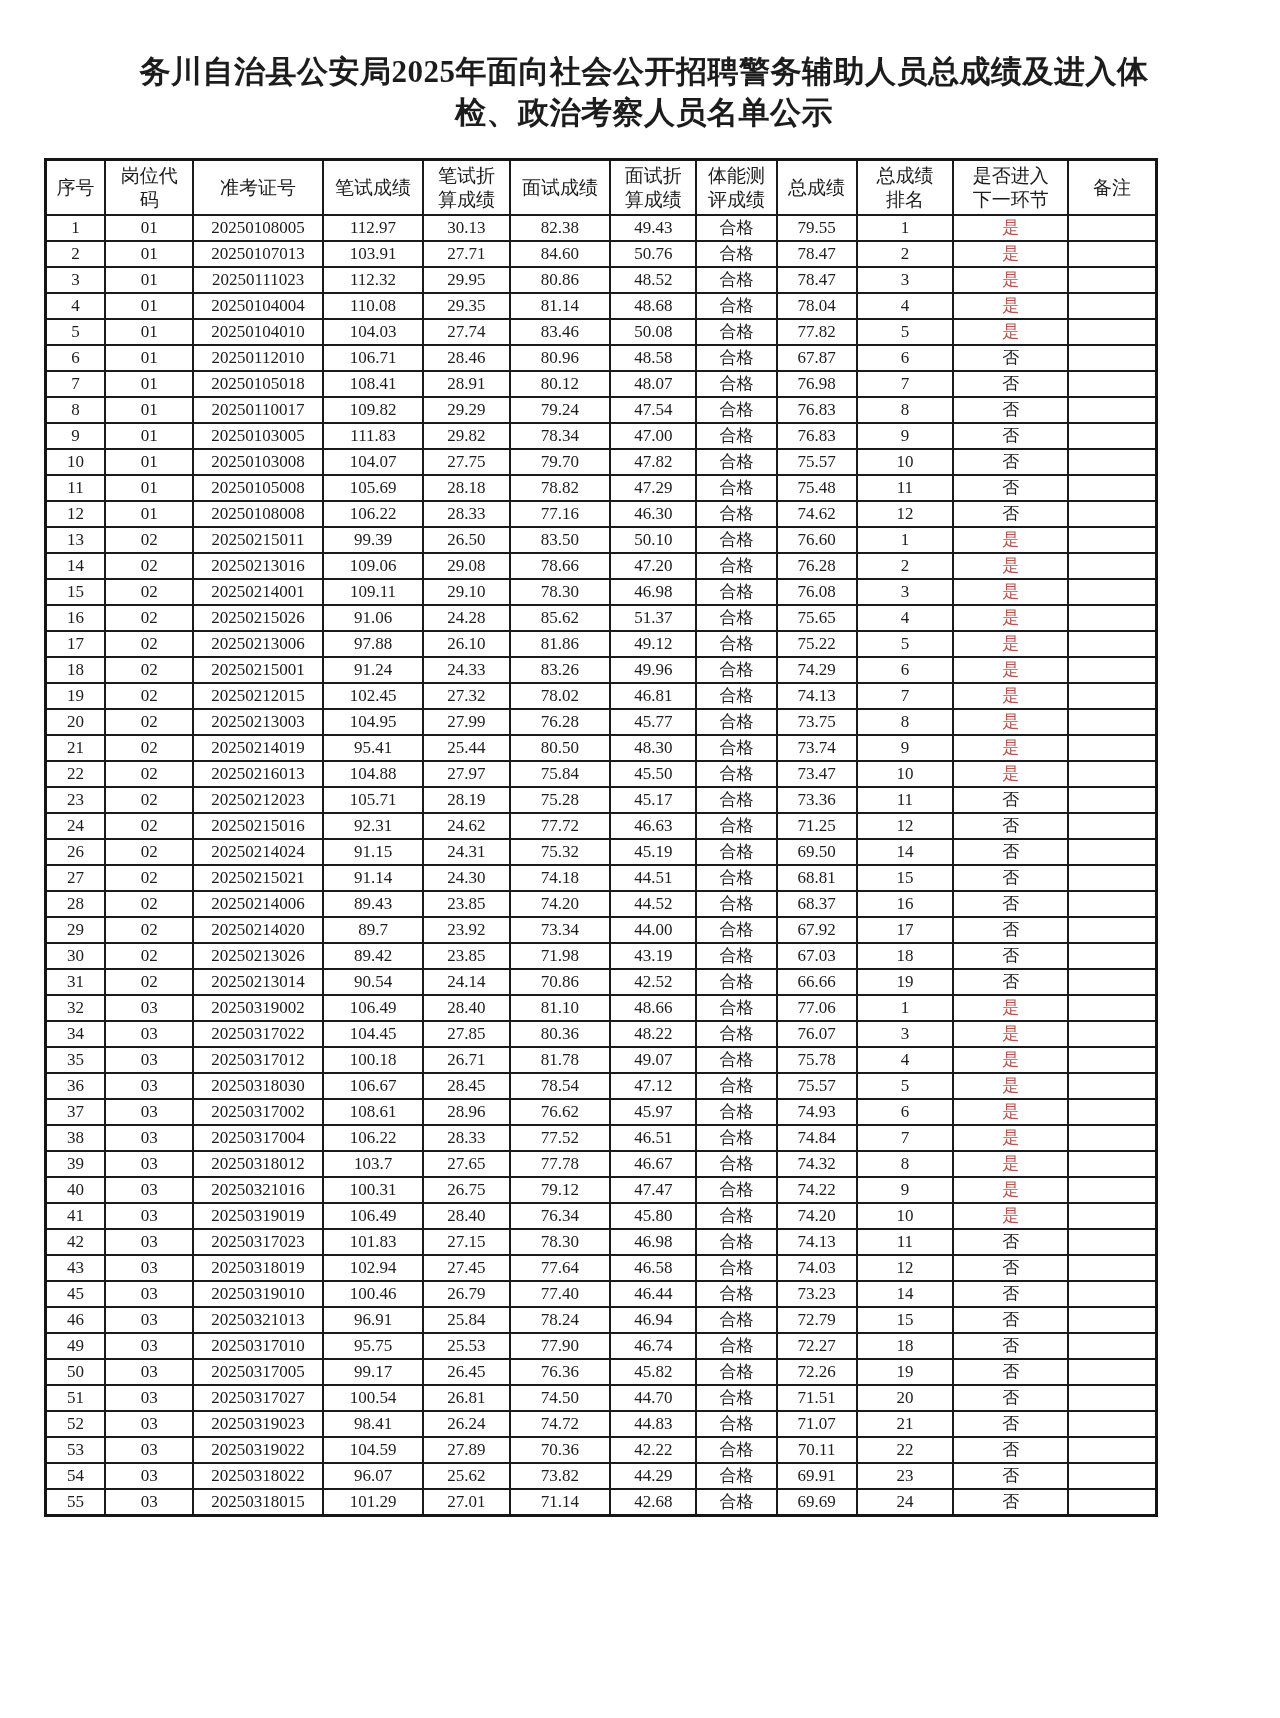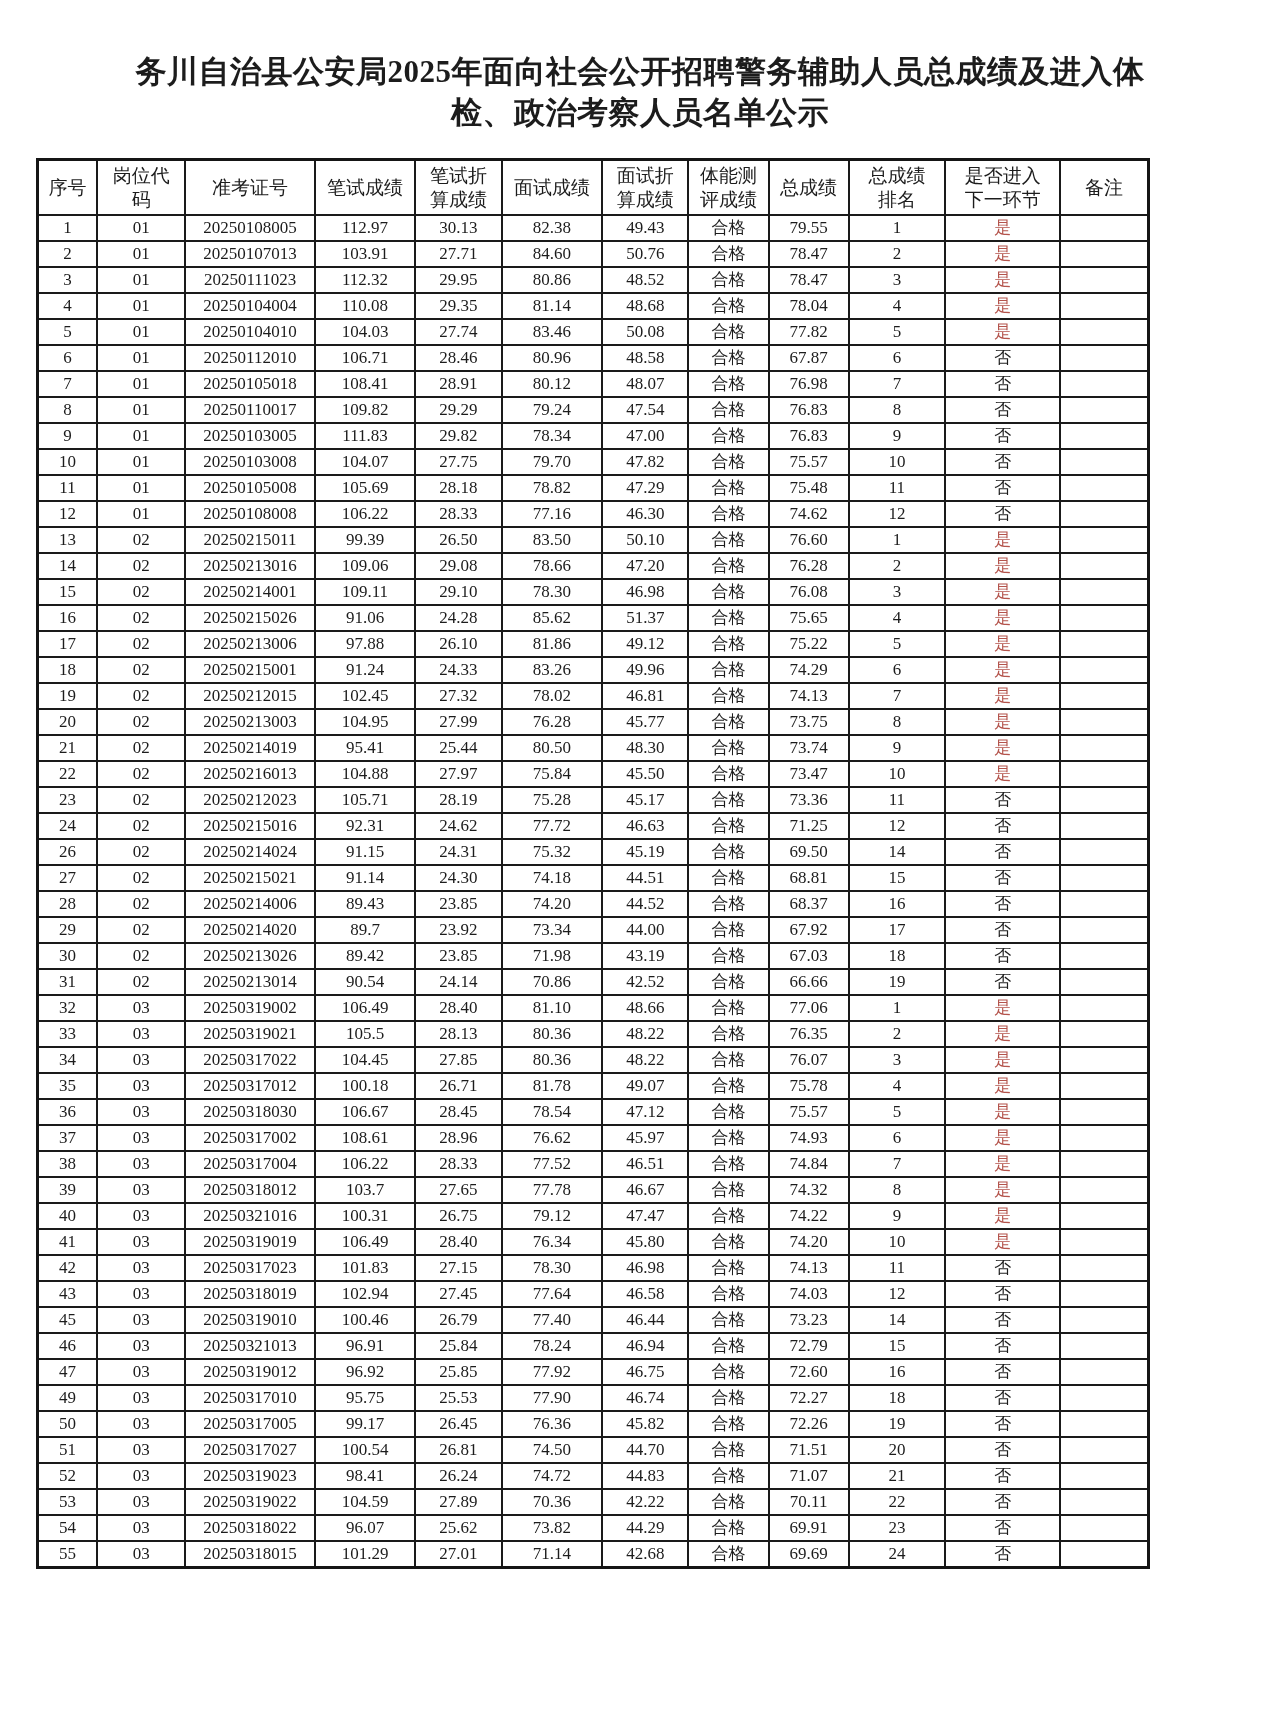--- a/index.html
+++ b/index.html
@@ -3,21 +3,21 @@
 <meta charset="utf-8">
 <style>
   * { box-sizing: border-box; margin: 0; padding: 0; }
   html, body {
     width: 1280px;
     background: #ffffff;
     font-family: "Liberation Serif", "DejaVu Serif", serif;
     color: #1c1c1c;
   }
   body { height: 1718px; overflow: hidden; }
-  .page { width: 1280px; height: 1718px; }
+  .page { width: 1280px; height: 1718px; padding-left: 8px; }
   .title {
     width: 1030px;
     margin: 0 auto;
     padding-top: 52px;
     font-size: 31px;
     font-weight: 700;
     text-align: center;
     line-height: 1.32;
     letter-spacing: 0.5px;
     white-space: pre-line;
@@ -524,34 +524,20 @@
           <td>28.40</td>
           <td>81.10</td>
           <td>48.66</td>
           <td>合格</td>
           <td>77.06</td>
           <td>1</td>
           <td class="yes">是</td>
           <td></td>
         </tr>
         <tr>
-          <td>33</td>
-          <td>03</td>
-          <td>20250319021</td>
-          <td>105.5</td>
-          <td>28.13</td>
-          <td>80.36</td>
-          <td>48.22</td>
-          <td>合格</td>
-          <td>76.35</td>
-          <td>2</td>
-          <td class="yes">是</td>
-          <td></td>
-        </tr>
-        <tr>
           <td>34</td>
           <td>03</td>
           <td>20250317022</td>
           <td>104.45</td>
           <td>27.85</td>
           <td>80.36</td>
           <td>48.22</td>
           <td>合格</td>
           <td>76.07</td>
           <td>3</td>
@@ -706,34 +692,20 @@
           <td>25.84</td>
           <td>78.24</td>
           <td>46.94</td>
           <td>合格</td>
           <td>72.79</td>
           <td>15</td>
           <td>否</td>
           <td></td>
         </tr>
         <tr>
-          <td>47</td>
-          <td>03</td>
-          <td>20250319012</td>
-          <td>96.92</td>
-          <td>25.85</td>
-          <td>77.92</td>
-          <td>46.75</td>
-          <td>合格</td>
-          <td>72.60</td>
-          <td>16</td>
-          <td>否</td>
-          <td></td>
-        </tr>
-        <tr>
           <td>49</td>
           <td>03</td>
           <td>20250317010</td>
           <td>95.75</td>
           <td>25.53</td>
           <td>77.90</td>
           <td>46.74</td>
           <td>合格</td>
           <td>72.27</td>
           <td>18</td>

